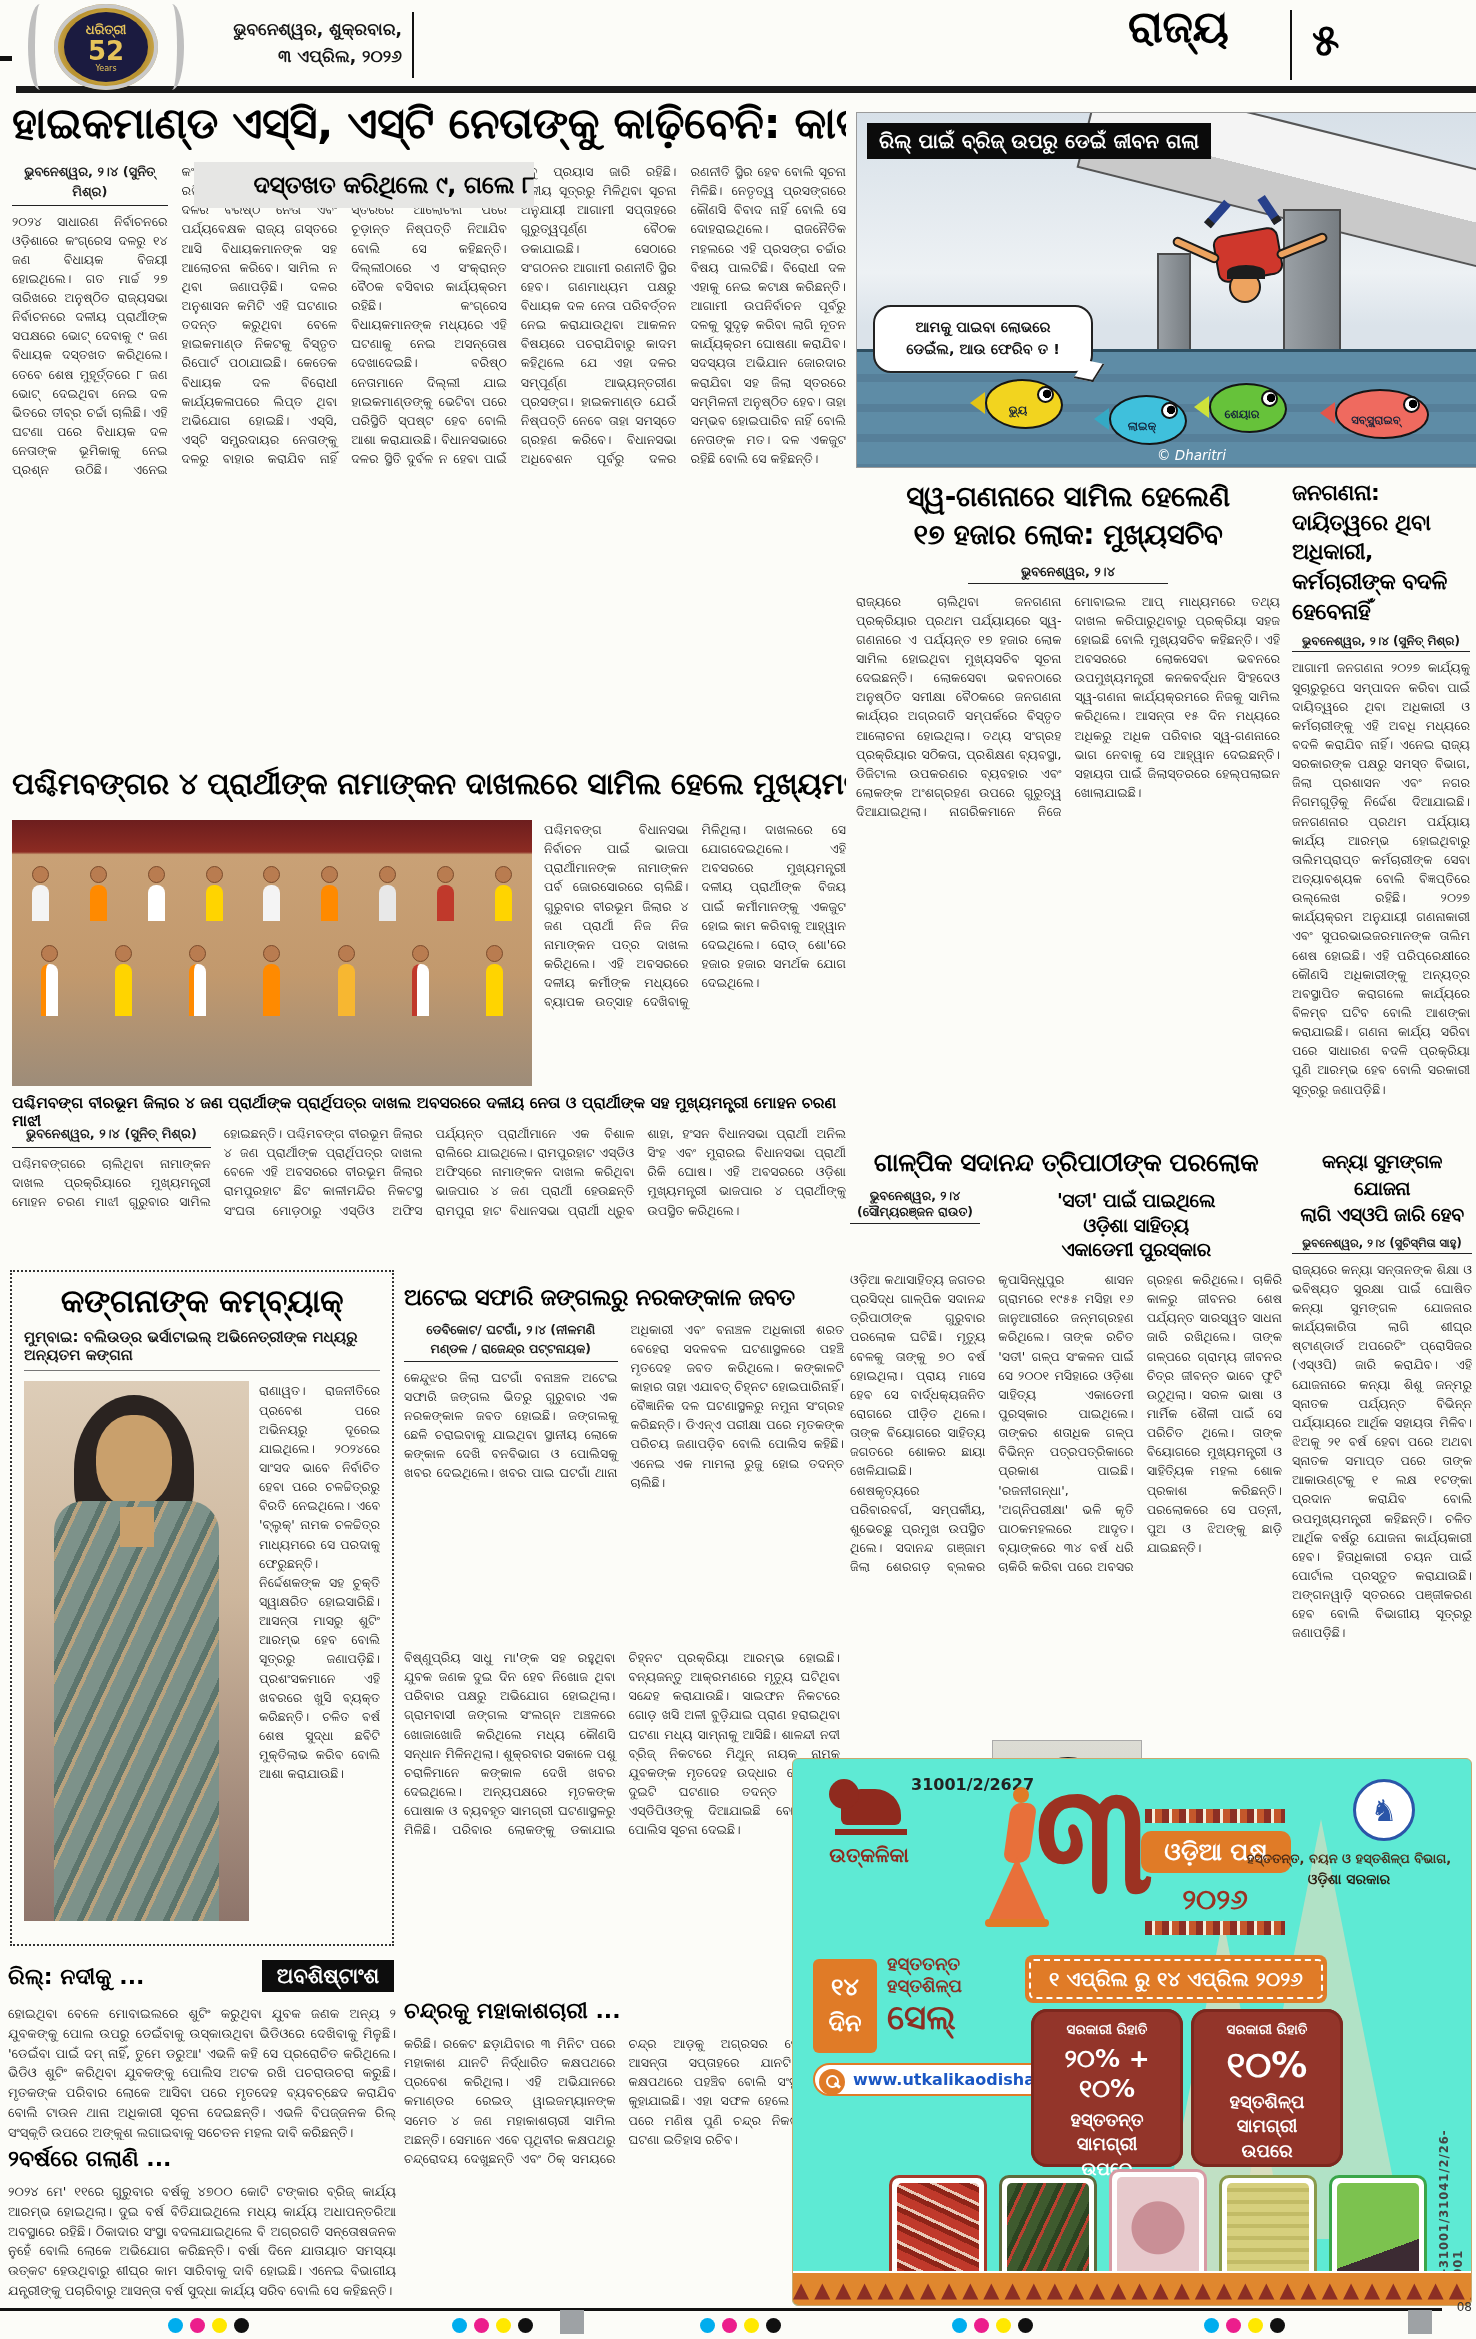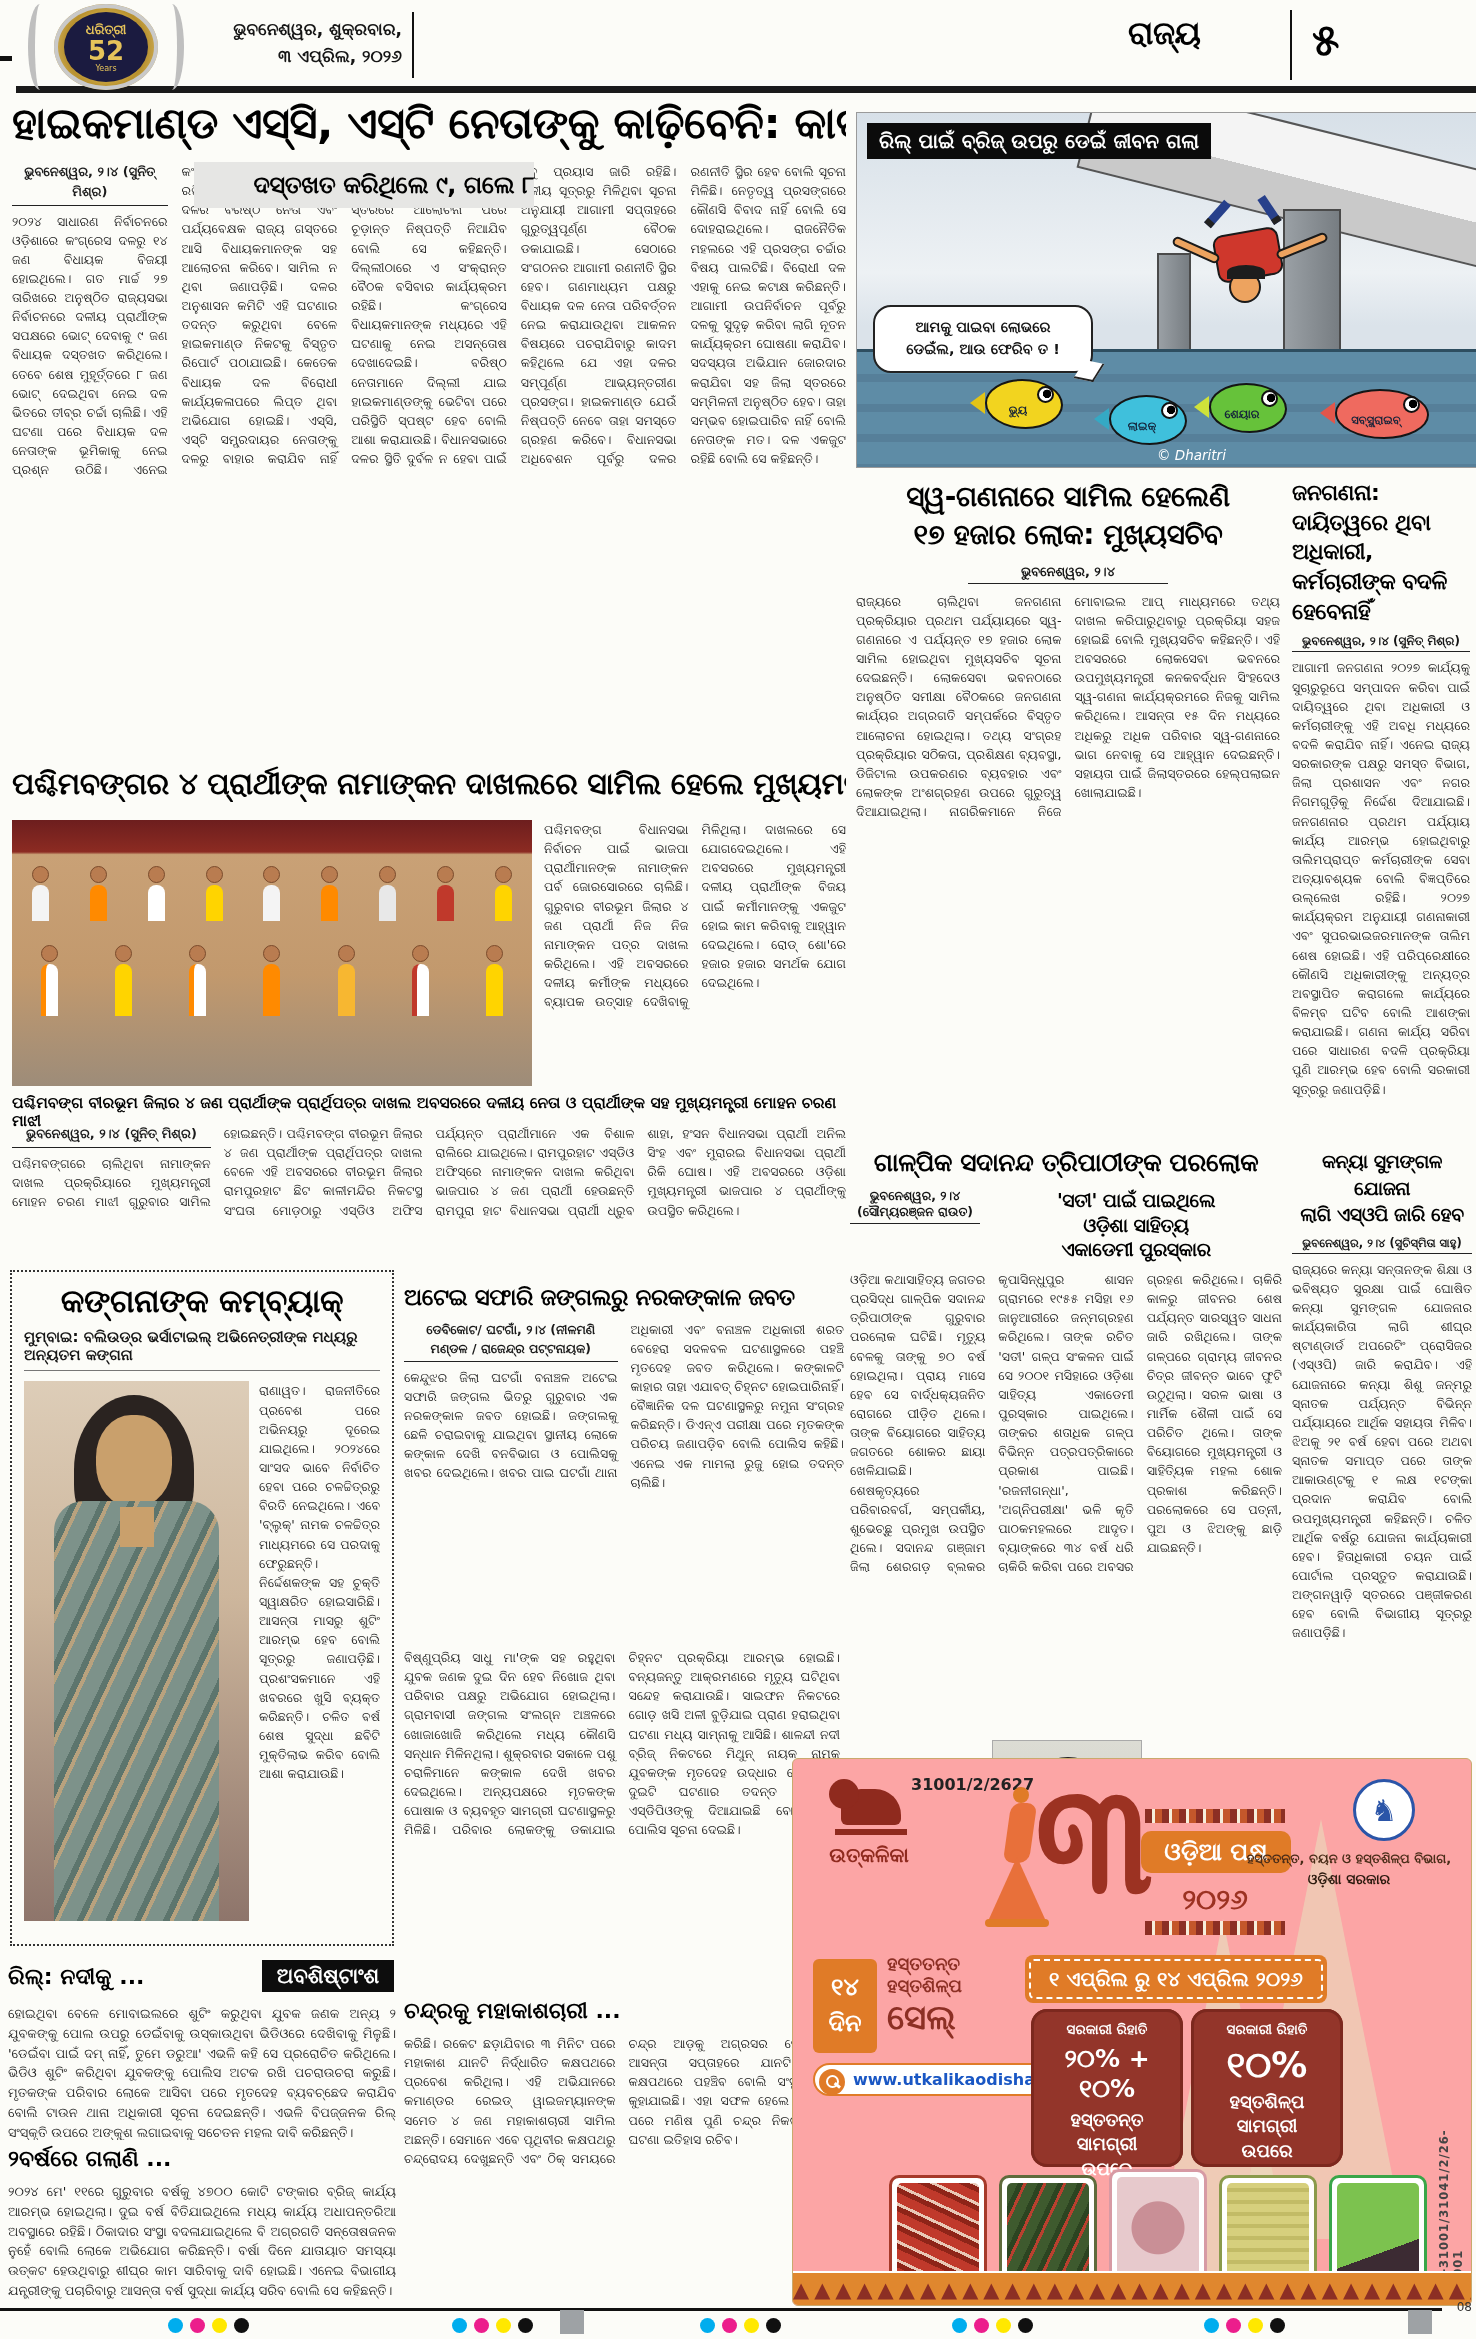--- a/index.html
+++ b/index.html
@@ -45,21 +45,21 @@
 .c-credit{position:absolute;color:#fff;font-style:italic;font-size:13.5px}
 
 .photo-bengal{background:linear-gradient(180deg,#6d1e1e 0,#8c2b22 12%,#c9a176 13%,#c2996d 58%,#9d8c79 100%);overflow:hidden}
 .fig .hd{width:17px;height:17px;border-radius:50%;background:#b97c50;margin:0 auto;border:1px solid #7a4b2c}
 .fig .bd{height:36px;border-radius:8px 8px 0 0;margin-top:2px}
 .photo-kangana{background:linear-gradient(180deg,#ddcdb8 0,#cdb69c 40%,#8e756b 100%);overflow:hidden;position:relative}
 .photo-man{background:linear-gradient(180deg,#dcdcd4 0,#cfcfc6 100%);overflow:hidden;position:relative}
 .caption{font-weight:bold;font-size:15.5px;color:#000}
 .black-tag{background:#0d0d0d;color:#fff;font-weight:bold;font-size:21px;text-align:center;padding:4px 10px}
 
-.ad{background:#fca5a5;border:1px solid #c9a96d;border-radius:6px;overflow:hidden}
+.ad{background:#5eead4;border:1px solid #c9a96d;border-radius:6px;overflow:hidden}
 .ikat{height:14px;background:repeating-linear-gradient(90deg,#8c2f24 0 7px,#f6eedb 7px 10px,#c4572b 10px 17px)}
 .obox{background:#e07b27;color:#fff;font-weight:bold;border-radius:10px;text-align:center}
 .shield{position:absolute;width:152px;height:158px;background:#93352a;border-radius:16px;color:#fff;text-align:center;padding:12px 8px;box-shadow:0 0 0 3px #7c281e inset}
 .shield .sl{font-size:13.5px;font-weight:bold}
 .shield .sv{font-weight:bold;margin:6px 0 4px}
 .shield .so{font-size:18px;font-weight:bold;line-height:1.35}
 .pcard{position:absolute;width:98px;height:152px;background:#fff;border-radius:10px;border:3px solid;overflow:hidden}
 .pimg{position:abs;position:absolute;left:5px;right:5px;top:5px;bottom:28px;border-radius:5px}
 .plbl{position:absolute;left:0;right:0;bottom:0;height:26px;color:#fff;font-weight:bold;font-size:12.5px;text-align:center;line-height:26px}
 .p1{border-color:#a63a2a}.p1 .plbl{background:#a63a2a}.p1 .pimg{background:repeating-linear-gradient(25deg,#c0392b 0 9px,#8e2418 9px 14px,#e9c8b6 14px 17px)}
@@ -92,21 +92,21 @@
         <span class="t1">ଧରିତ୍ରୀ</span>
         <span class="t2">52</span>
         <span class="t3">Years</span>
       </div>
     </div>
     <div class="paren r"></div>
   </div>
   <div class="abs pre" style="left:212px;top:16px;width:190px;font-weight:bold;font-size:17px;text-align:right;line-height:1.6">ଭୁବନେଶ୍ୱର, ଶୁକ୍ରବାର,
 ୩ ଏପ୍ରିଲ, ୨୦୨୬</div>
   <div class="abs" style="left:412px;top:12px;width:2px;height:66px;background:#111"></div>
-  <div class="abs headline" style="left:1128px;top:14px;font-size:32px">ରାଜ୍ୟ</div>
+  <div class="abs headline" style="left:1128px;top:1px;font-size:44px">ରାଜ୍ୟ</div>
   <div class="abs" style="left:1290px;top:10px;width:2px;height:70px;background:#111"></div>
   <div class="abs headline" style="left:1312px;top:14px;font-size:44px">୫</div>
   <div class="abs top-rule" style="left:16px;top:86px;right:0"></div>
 
   <div class="abs headline nowrap" style="left:12px;top:98px;width:834px;font-size:43px">ହାଇକମାଣ୍ଡ ଏସ୍‌ସି, ଏସ୍‌ଟି ନେତାଙ୍କୁ କାଢ଼ିବେନି: କାଦମ</div>
   <div class="abs" style="left:12px;top:162px;width:834px;height:598px">
     <div class="cols5 bt" style="height:100%">
       <div class="byline">ଭୁବନେଶ୍ୱର, ୨।୪ (ସୁନିତ୍ ମିଶ୍ର)</div>
       <p>୨୦୨୪ ସାଧାରଣ ନିର୍ବାଚନରେ ଓଡ଼ିଶାରେ କଂଗ୍ରେସ ଦଳରୁ ୧୪ ଜଣ ବିଧାୟକ ବିଜୟୀ ହୋଇଥିଲେ। ଗତ ମାର୍ଚ୍ଚ ୨୭ ତାରିଖରେ ଅନୁଷ୍ଠିତ ରାଜ୍ୟସଭା ନିର୍ବାଚନରେ ଦଳୀୟ ପ୍ରାର୍ଥୀଙ୍କ ସପକ୍ଷରେ ଭୋଟ୍ ଦେବାକୁ ୯ ଜଣ ବିଧାୟକ ଦସ୍ତଖତ କରିଥିଲେ। ତେବେ ଶେଷ ମୁହୂର୍ତ୍ତରେ ୮ ଜଣ ଭୋଟ୍ ଦେଇଥିବା ନେଇ ଦଳ ଭିତରେ ତୀବ୍ର ଚର୍ଚ୍ଚା ଚାଲିଛି। ଏହି ଘଟଣା ପରେ ବିଧାୟକ ଦଳ ନେତାଙ୍କ ଭୂମିକାକୁ ନେଇ ପ୍ରଶ୍ନ ଉଠିଛି। ଏନେଇ କଂଗ୍ରେସ ହାଇକମାଣ୍ଡ ନଜର ରଖିଛନ୍ତି ବୋଲି ଜଣାପଡ଼ିଛି। ଦଳର ବରିଷ୍ଠ ନେତା ଏବଂ ପର୍ଯ୍ୟବେକ୍ଷକ ରାଜ୍ୟ ଗସ୍ତରେ ଆସି ବିଧାୟକମାନଙ୍କ ସହ ଆଲୋଚନା କରିବେ। ସାମିଲ ନ ଥିବା ଜଣାପଡ଼ିଛି। ଦଳର ଅନୁଶାସନ କମିଟି ଏହି ଘଟଣାର ତଦନ୍ତ କରୁଥିବା ବେଳେ ହାଇକମାଣ୍ଡ ନିକଟକୁ ବିସ୍ତୃତ ରିପୋର୍ଟ ପଠାଯାଇଛି। କେତେକ ବିଧାୟକ ଦଳ ବିରୋଧୀ କାର୍ଯ୍ୟକଳାପରେ ଲିପ୍ତ ଥିବା ଅଭିଯୋଗ ହୋଇଛି। ଏସ୍‌ସି, ଏସ୍‌ଟି ସମ୍ପ୍ରଦାୟର ନେତାଙ୍କୁ ଦଳରୁ ବାହାର କରାଯିବ ନାହିଁ ବୋଲି ପ୍ରଦେଶ ପ୍ରଭାରୀ ସ୍ପଷ୍ଟ କରିଛନ୍ତି। ସମସ୍ତ ସ୍ତରରେ ଆଲୋଚନା ପରେ ଚୂଡ଼ାନ୍ତ ନିଷ୍ପତ୍ତି ନିଆଯିବ ବୋଲି ସେ କହିଛନ୍ତି। ଦିଲ୍ଲୀଠାରେ ଏ ସଂକ୍ରାନ୍ତ ବୈଠକ ବସିବାର କାର୍ଯ୍ୟକ୍ରମ ରହିଛି। କଂଗ୍ରେସ ବିଧାୟକମାନଙ୍କ ମଧ୍ୟରେ ଏହି ଘଟଣାକୁ ନେଇ ଅସନ୍ତୋଷ ଦେଖାଦେଇଛି। ବରିଷ୍ଠ ନେତାମାନେ ଦିଲ୍ଲୀ ଯାଇ ହାଇକମାଣ୍ଡଙ୍କୁ ଭେଟିବା ପରେ ପରିସ୍ଥିତି ସ୍ପଷ୍ଟ ହେବ ବୋଲି ଆଶା କରାଯାଉଛି। ବିଧାନସଭାରେ ଦଳର ସ୍ଥିତି ଦୁର୍ବଳ ନ ହେବା ପାଇଁ ସବୁ ପ୍ରୟାସ ଜାରି ରହିଛି। ଦଳୀୟ ସୂତ୍ରରୁ ମିଳିଥିବା ସୂଚନା ଅନୁଯାୟୀ ଆଗାମୀ ସପ୍ତାହରେ ଗୁରୁତ୍ୱପୂର୍ଣ୍ଣ ବୈଠକ ଡକାଯାଇଛି। ସେଠାରେ ସଂଗଠନର ଆଗାମୀ ରଣନୀତି ସ୍ଥିର ହେବ। ଗଣମାଧ୍ୟମ ପକ୍ଷରୁ ବିଧାୟକ ଦଳ ନେତା ପରିବର୍ତ୍ତନ ନେଇ କରାଯାଉଥିବା ଆକଳନ ବିଷୟରେ ପଚରାଯିବାରୁ କାଦମ କହିଥିଲେ ଯେ ଏହା ଦଳର ସମ୍ପୂର୍ଣ୍ଣ ଆଭ୍ୟନ୍ତରୀଣ ପ୍ରସଙ୍ଗ। ହାଇକମାଣ୍ଡ ଯେଉଁ ନିଷ୍ପତ୍ତି ନେବେ ତାହା ସମସ୍ତେ ଗ୍ରହଣ କରିବେ। ବିଧାନସଭା ଅଧିବେଶନ ପୂର୍ବରୁ ଦଳର ରଣନୀତି ସ୍ଥିର ହେବ ବୋଲି ସୂଚନା ମିଳିଛି। ନେତୃତ୍ୱ ପ୍ରସଙ୍ଗରେ କୌଣସି ବିବାଦ ନାହିଁ ବୋଲି ସେ ଦୋହରାଇଥିଲେ। ରାଜନୈତିକ ମହଲରେ ଏହି ପ୍ରସଙ୍ଗ ଚର୍ଚ୍ଚାର ବିଷୟ ପାଲଟିଛି। ବିରୋଧୀ ଦଳ ଏହାକୁ ନେଇ କଟାକ୍ଷ କରିଛନ୍ତି। ଆଗାମୀ ଉପନିର୍ବାଚନ ପୂର୍ବରୁ ଦଳକୁ ସୁଦୃଢ଼ କରିବା ଲାଗି ନୂତନ କାର୍ଯ୍ୟକ୍ରମ ଘୋଷଣା କରାଯିବ। ସଦସ୍ୟତା ଅଭିଯାନ ଜୋରଦାର କରାଯିବା ସହ ଜିଲା ସ୍ତରରେ ସମ୍ମିଳନୀ ଅନୁଷ୍ଠିତ ହେବ। ତାହା ସମ୍ଭବ ହୋଇପାରିବ ନାହିଁ ବୋଲି ନେତାଙ୍କ ମତ। ଦଳ ଏକଜୁଟ ରହିଛି ବୋଲି ସେ କହିଛନ୍ତି।</p>
     </div>

